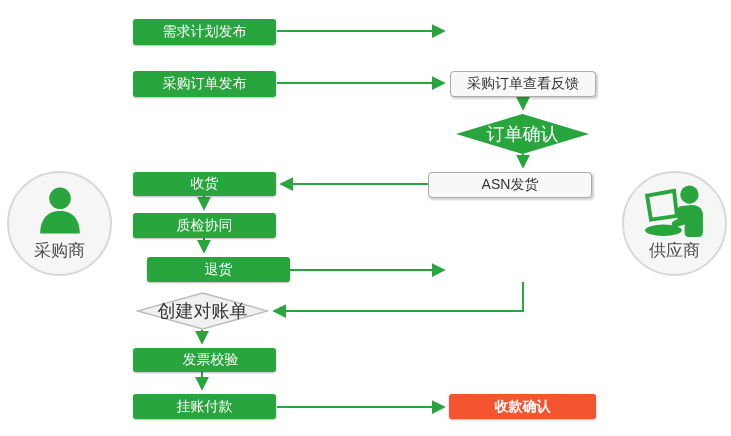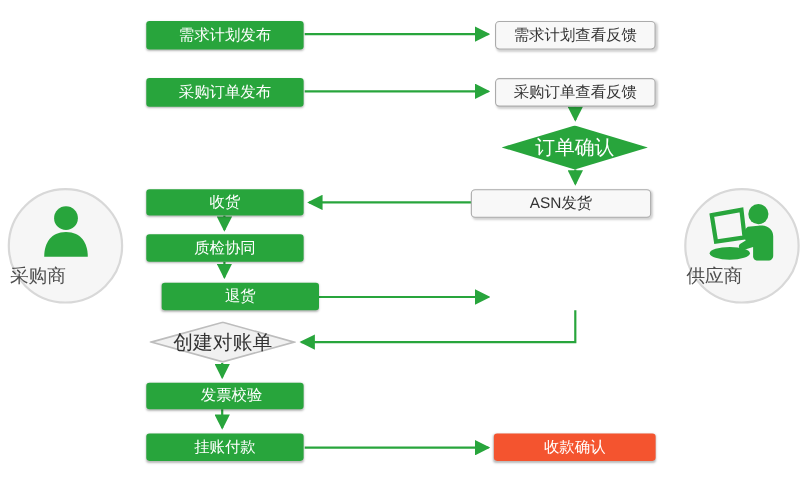--- a/index.html
+++ b/index.html
@@ -14,40 +14,40 @@
   .connectors{position:absolute;left:0;top:0;width:731px;height:436px;}
   .conn{stroke:var(--green);stroke-width:2;fill:none;}
   .arrowhead{fill:var(--green);}
   .node{
     position:absolute;display:flex;align-items:center;justify-content:center;
     font-size:14px;border-radius:3px;box-sizing:border-box;white-space:nowrap;
   }
   .gbox{background:var(--green);color:#ffffff;box-shadow:0 1px 2px rgba(0,0,0,.28);}
   .wbox{background:#f8f8f8;border:1px solid #ababab;color:#333333;
         border-radius:4px;box-shadow:1.5px 1.5px 2px rgba(0,0,0,.18);}
-  .rbox{background:var(--red);color:#ffffff;box-shadow:0 1px 2px rgba(0,0,0,.28);}
+  .rbox{background:var(--red);color:#ffffff;box-shadow:0 1px 2px rgba(0,0,0,.28);font-weight:bold;}
   .diamond{position:absolute;}
   .diamond svg{position:absolute;left:0;top:0;width:100%;height:100%;display:block;}
   .diamond-label{
     position:absolute;left:0;top:0;right:0;bottom:0;
     display:flex;align-items:center;justify-content:center;font-size:18px;
   }
   .green-diamond polygon{fill:var(--green);}
   .green-diamond .diamond-label{color:#ffffff;}
   .gray-diamond polygon{fill:#f1f1f1;stroke:#bdbdbd;stroke-width:1.5;}
   .gray-diamond .diamond-label{color:#333333;}
   .actor{
     position:absolute;width:105px;height:105px;border-radius:50%;
     background:#f6f6f6;border:2px solid #d8d8d8;box-sizing:border-box;
   }
   .actor-icon{position:absolute;left:50%;transform:translateX(-50%);}
   .actor-icon path,.actor-icon circle,.actor-icon ellipse,.actor-icon rect{fill:var(--green);}
   .actor-icon .laptop-screen{fill:#f6f6f6;stroke:var(--green);stroke-width:4;}
   .actor-label{
-    position:absolute;left:0;right:0;bottom:12px;text-align:left;
+    position:absolute;left:0;right:0;bottom:12px;text-align:center;
     font-size:17px;color:#4d4d4d;
   }
 </style>
 </head>
 <body>
 
 <div class="canvas">
 
   <svg class="connectors" viewBox="0 0 731 436" xmlns="http://www.w3.org/2000/svg">
     <defs>
@@ -101,21 +101,20 @@
     <svg viewBox="0 0 133 38" preserveAspectRatio="none">
       <polygon points="66.5,1 131.5,19 66.5,37 1.5,19"></polygon>
     </svg>
     <span class="diamond-label">创建对账单</span>
   </div>
 
   <div class="node gbox" style="left:133px;top:348px;width:143px;height:24px;padding-left:12px;">发票校验</div>
 
   <div class="node gbox" style="left:133px;top:394px;width:143px;height:25px;">挂账付款</div>
 
-  <div class="node wbox" style="left:450px;top:19px;width:146px;height:26px;">需求计划查看反馈</div>
 
   <div class="node wbox" style="left:450px;top:71px;width:146px;height:26px;">采购订单查看反馈</div>
 
   <div class="diamond green-diamond" style="left:456px;top:114px;width:133px;height:40px;">
     <svg viewBox="0 0 133 40" preserveAspectRatio="none">
       <polygon points="66.5,0 133,20 66.5,40 0,20"></polygon>
     </svg>
     <span class="diamond-label">订单确认</span>
   </div>
 

